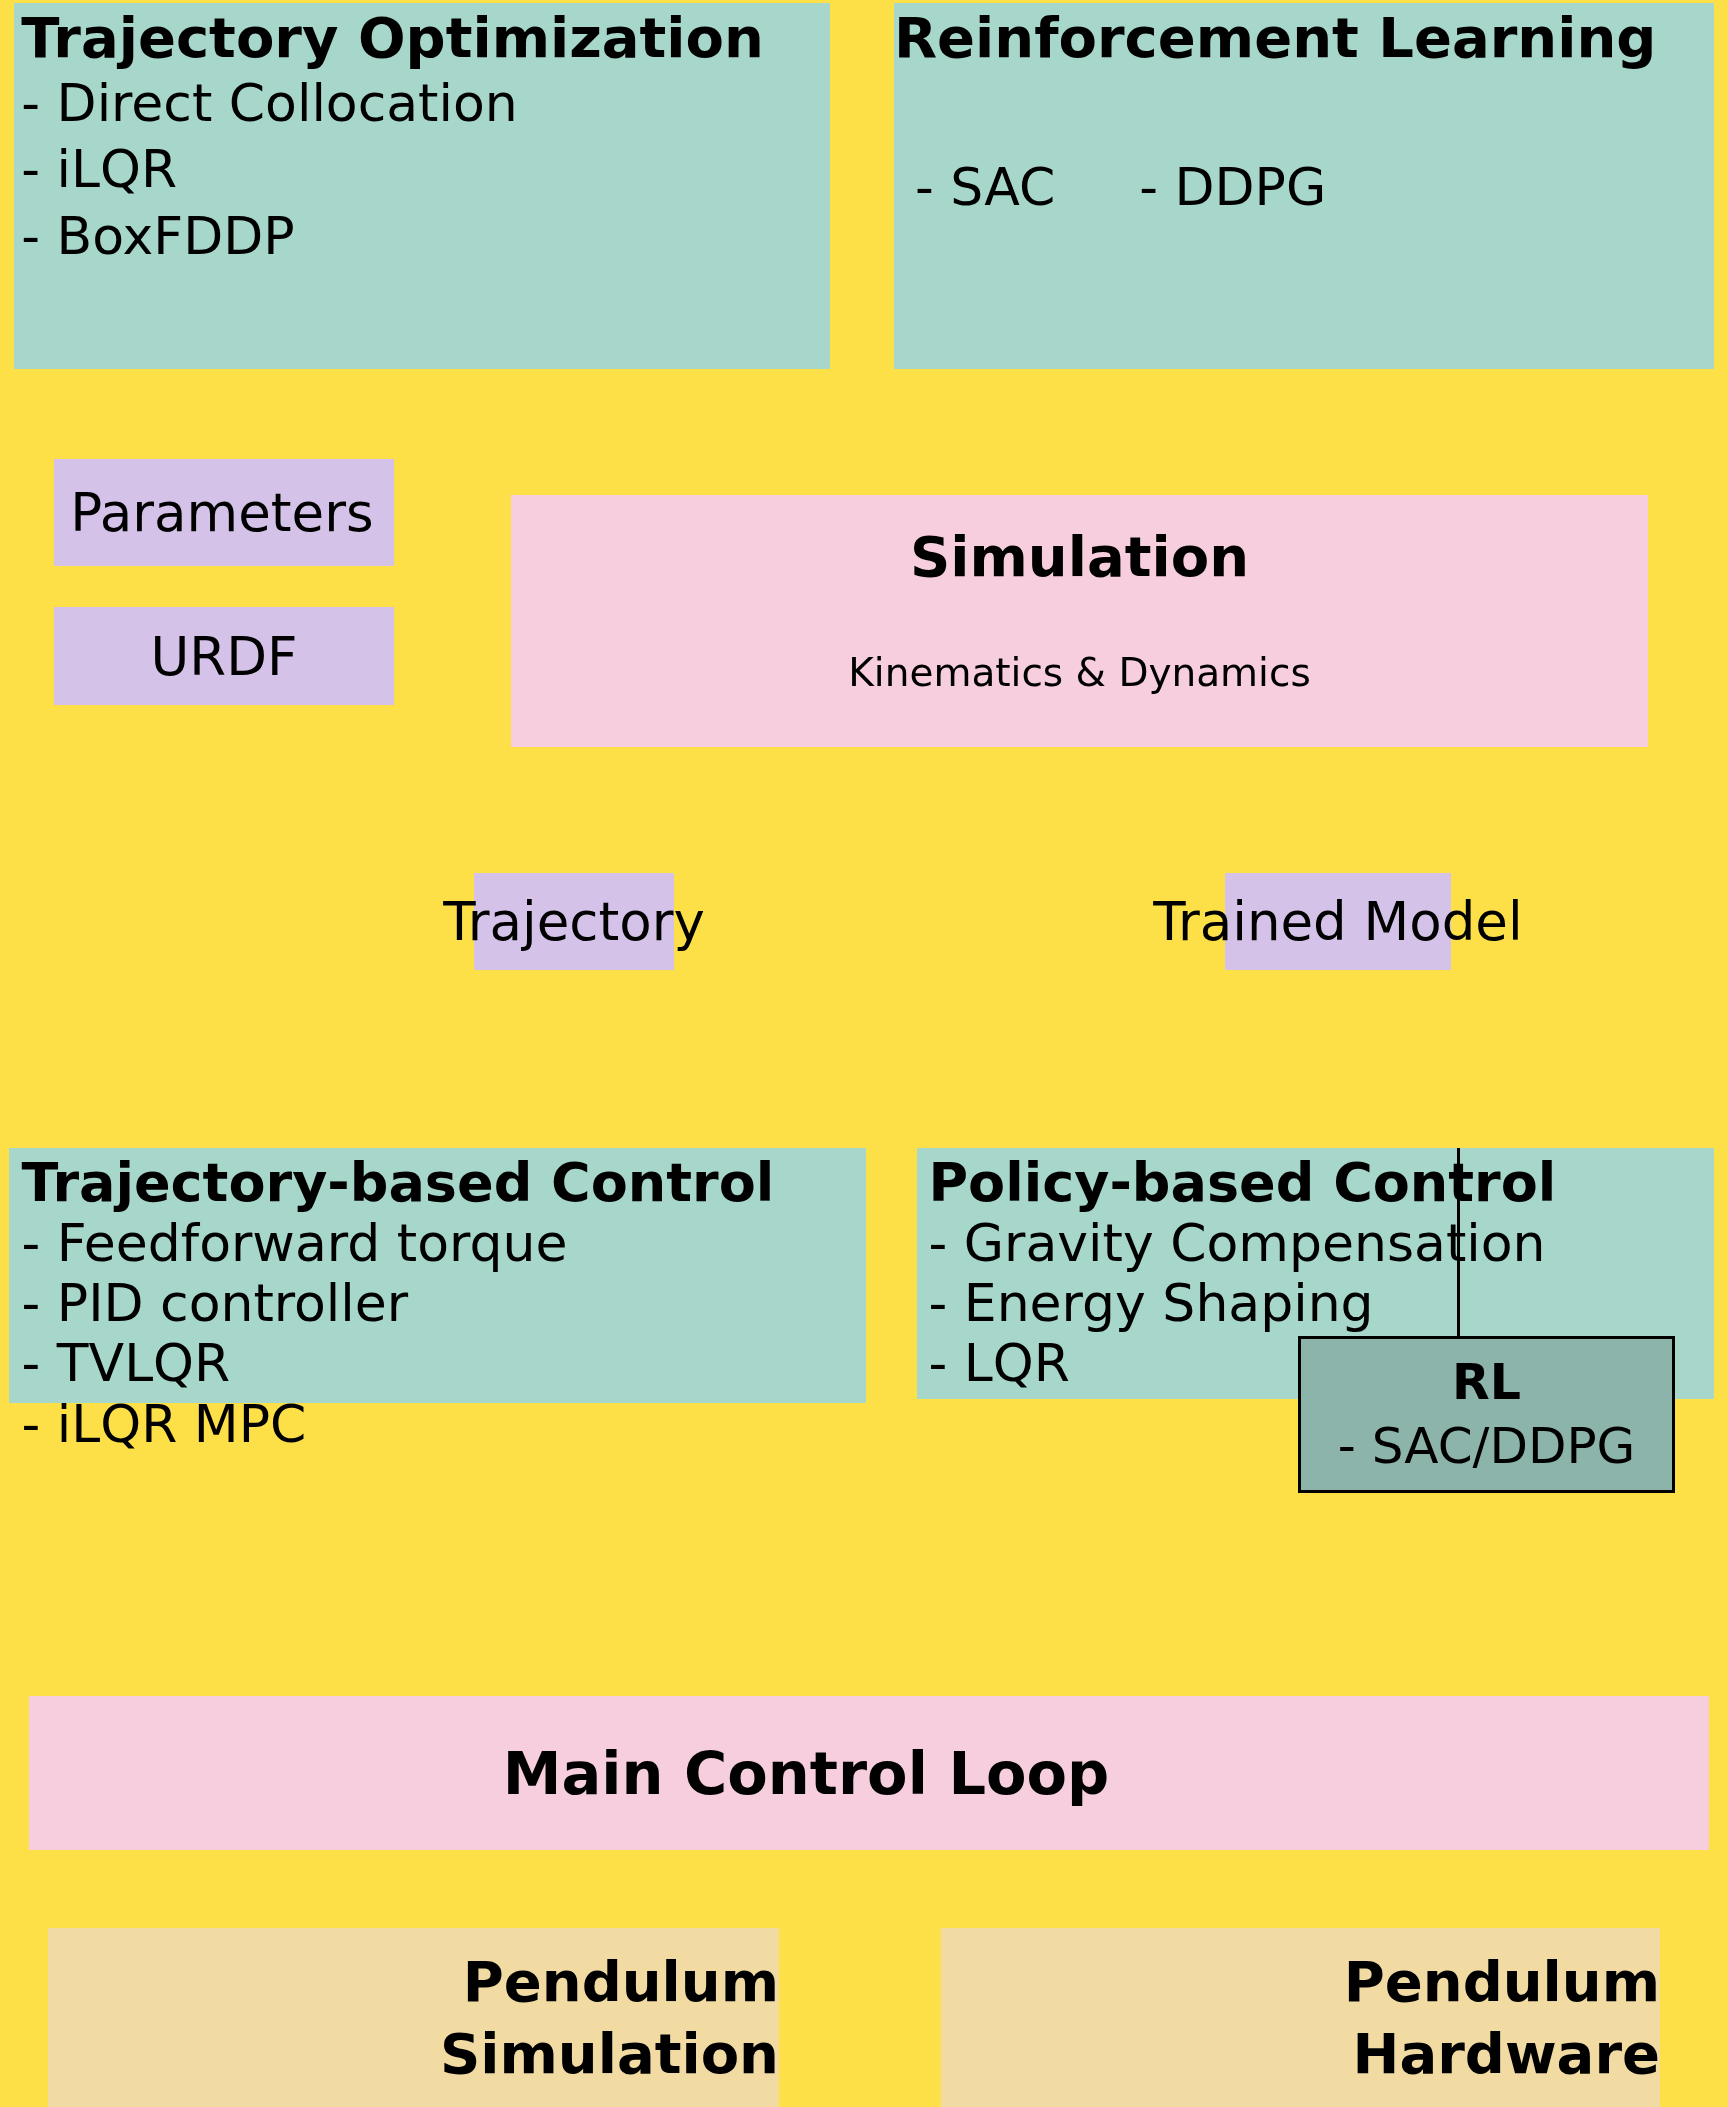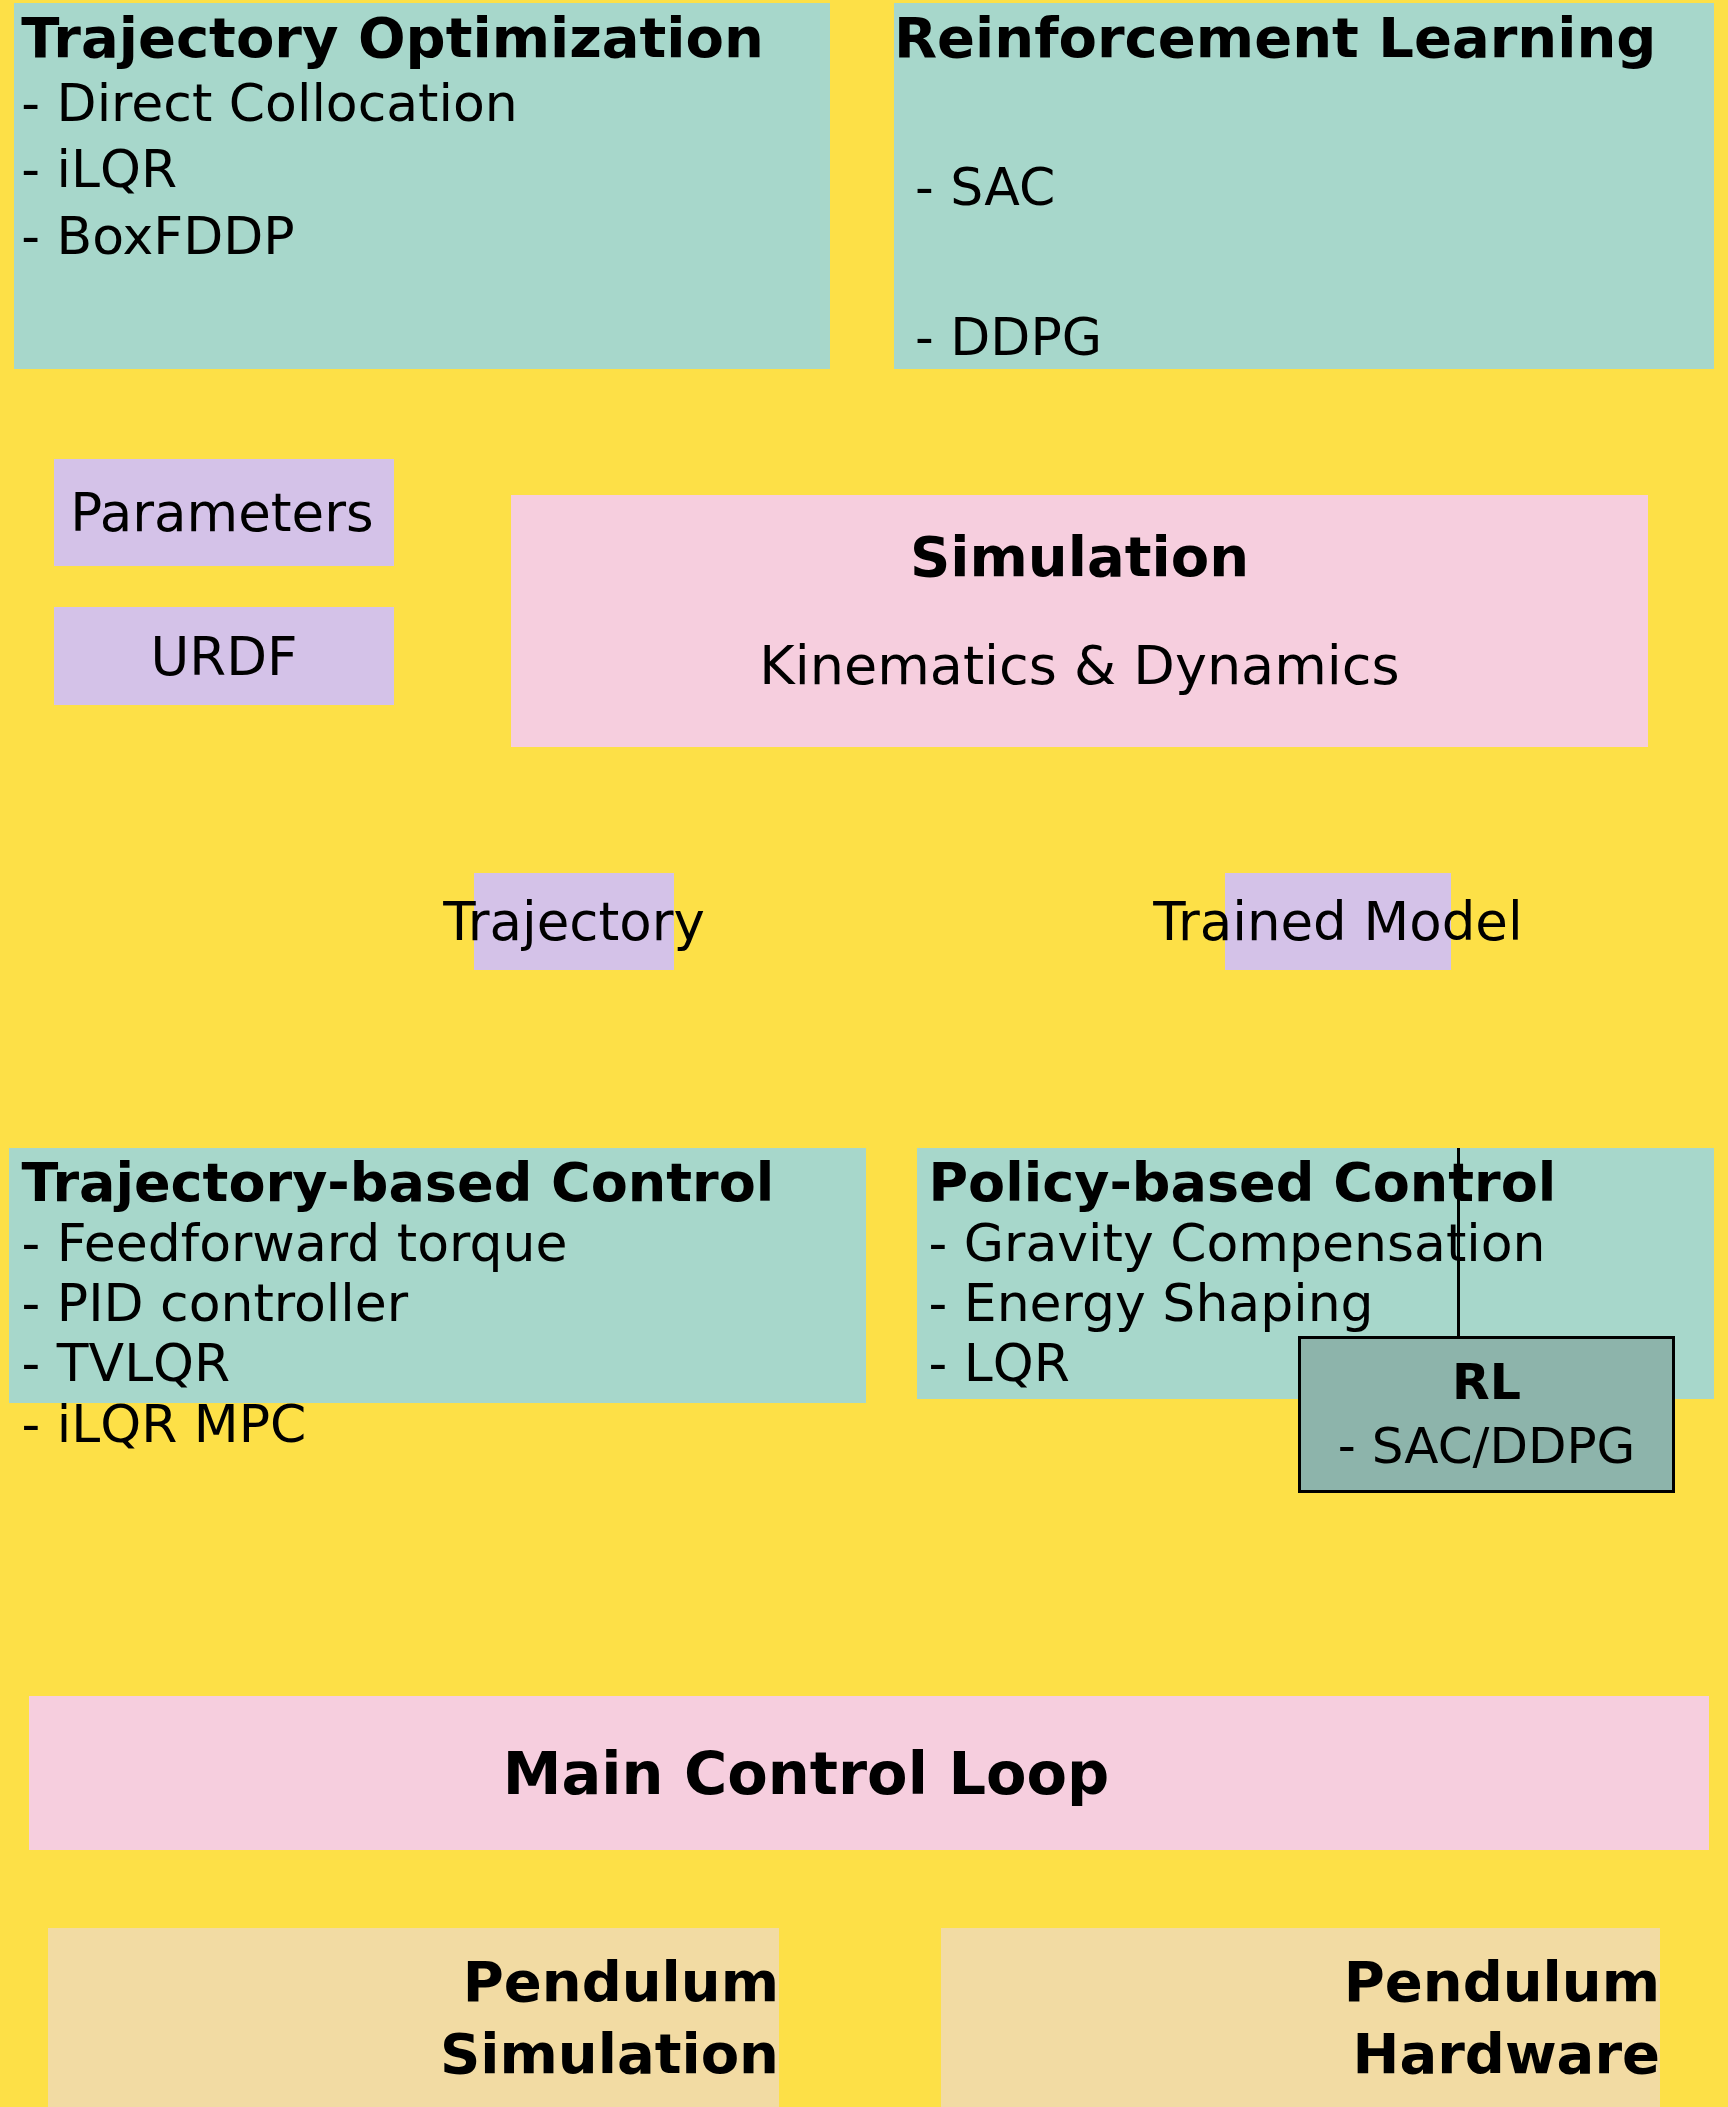--- a/index.html
+++ b/index.html
@@ -46,21 +46,21 @@
     padding: 4.2px 0 0 7.3px;
   }
   #rl-box {
     left: 894px; top: 2.6px; width: 820px; height: 366px;
     padding: 4.2px 0 0 0;
     align-items: flex-start;
   }
   #rl-box .algo-title { margin-left: 0; }
   .rl-items-row {
     display: flex;
-    flex-direction: column;
+    flex-direction: row;
     gap: 84px;
     margin-top: 84px;
     padding-left: 21px;
   }
 
   
   .data-box {
     align-items: center;
     justify-content: center;
     font-size: 53px;
@@ -80,21 +80,21 @@
   
   #simulation {
     left: 511px; top: 495px; width: 1137px; height: 252px;
     align-items: center; justify-content: flex-start;
     padding-top: 34px;
   }
   #simulation .sim-title {
     font-weight: bold; font-size: 56px; line-height: 1; white-space: nowrap;
   }
   #simulation .sim-sub {
-    font-size: 54px; line-height: 1; white-space: nowrap; margin-top: 54px;
+    font-size: 39px; line-height: 1; white-space: nowrap; margin-top: 68px;
   }
 
   
   .ctrl-title {
     font-weight: bold; font-size: 54px; line-height: 1.1; white-space: nowrap;
   }
   .ctrl-item {
     font-size: 52px; line-height: 1.16; white-space: nowrap;
   }
   #traj-control {

